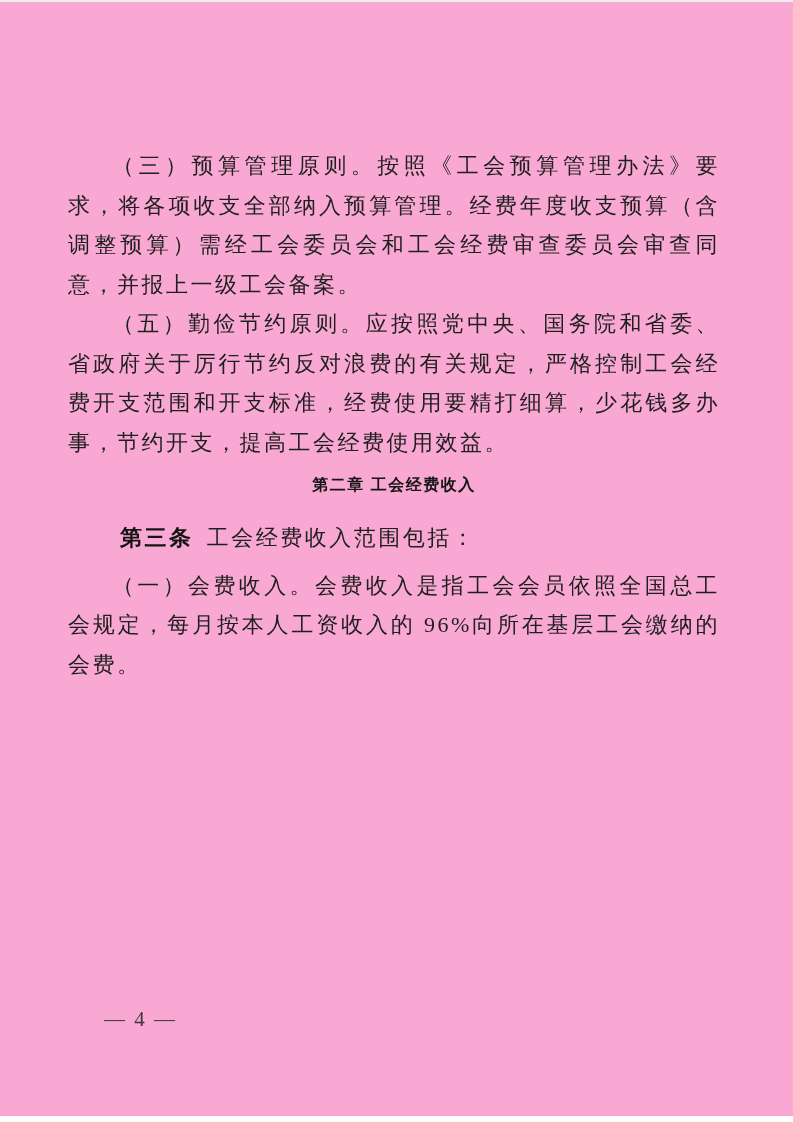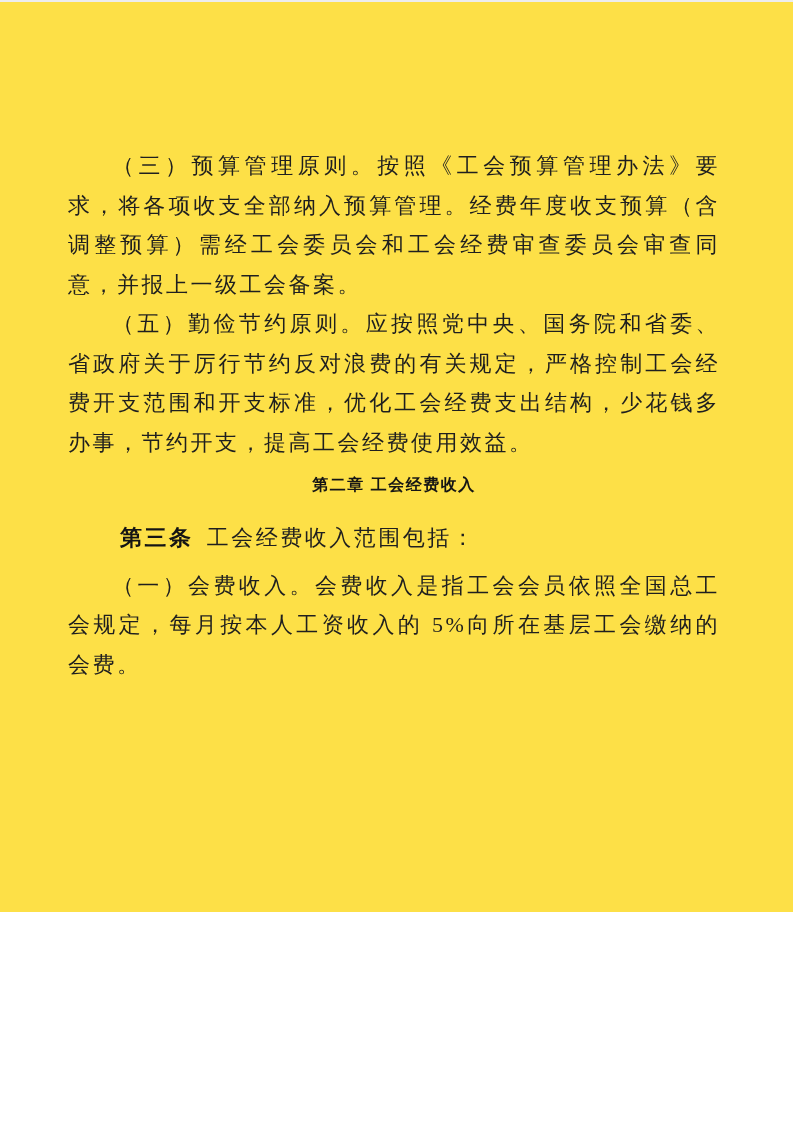--- a/index.html
+++ b/index.html
@@ -3,22 +3,22 @@
 <meta charset="utf-8">
 <style>
   html, body {
     margin: 0;
     padding: 0;
     background: #ffffff;
   }
   .page {
     position: relative;
     width: 793px;
-    height: 912px;
-    background: #fde047;
+    height: 1116px;
+    background: #f9a8d4;
     overflow: hidden;
     font-family: "Liberation Serif", "DejaVu Serif", serif;
     color: #1f1f1f;
   }
   .scan-edge {
     position: absolute;
     top: 0; left: 0; right: 0;
     height: 2px;
     background: #ededed;
   }
@@ -72,25 +72,25 @@
   }
 </style>
 </head>
 <body>
 
 <div class="page">
   <div class="scan-edge"></div>
 
   <div class="content">
     <p class="body-par">（三）预算管理原则。按照《工会预算管理办法》要求，将各项收支全部纳入预算管理。经费年度收支预算（含调整预算）需经工会委员会和工会经费审查委员会审查同意，并报上一级工会备案。</p>
-    <p class="body-par">（五）勤俭节约原则。应按照党中央、国务院和省委、省政府关于厉行节约反对浪费的有关规定，严格控制工会经费开支范围和开支标准，优化工会经费支出结构，少花钱多办事，节约开支，提高工会经费使用效益。</p>
+    <p class="body-par">（五）勤俭节约原则。应按照党中央、国务院和省委、省政府关于厉行节约反对浪费的有关规定，严格控制工会经费开支范围和开支标准，经费使用要精打细算，少花钱多办事，节约开支，提高工会经费使用效益。</p>
 
     <h2 class="chapter-heading">第二章 工会经费收入</h2>
 
     <p class="article-par">
       <span class="article-label">第三条</span><span>工会经费收入范围包括：</span>
     </p>
 
-    <p class="body-par">（一）会费收入。会费收入是指工会会员依照全国总工会规定，每月按本人工资收入的 5%向所在基层工会缴纳的会费。</p>
+    <p class="body-par">（一）会费收入。会费收入是指工会会员依照全国总工会规定，每月按本人工资收入的 96%向所在基层工会缴纳的会费。</p>
   </div>
 
   <div class="page-footer">— 4 —</div>
 </div>
 
 </body></html>

